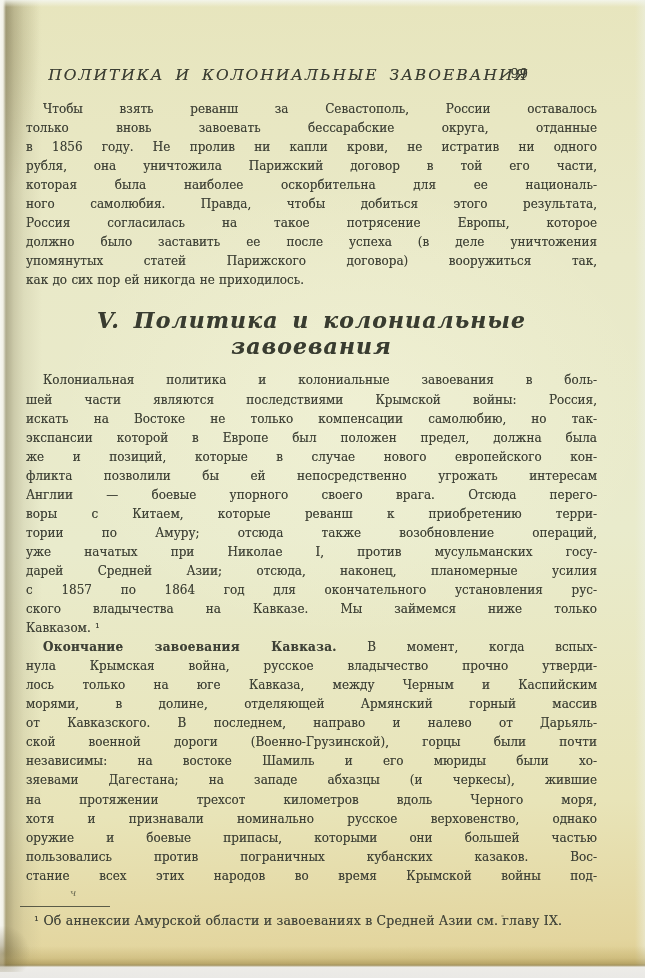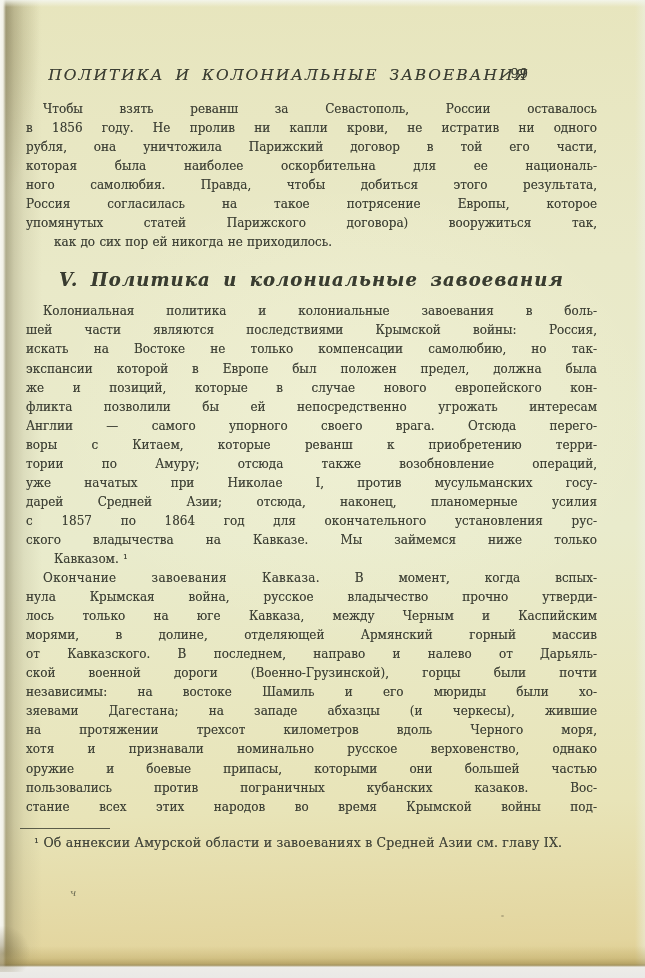--- a/index.html
+++ b/index.html
@@ -79,35 +79,35 @@
   .para {
     font-size: 12px;
     line-height: 19.05px;
     word-spacing: 0.5px;
   }
   .para .line {
     text-align: justify;
     text-align-last: justify;
     white-space: normal;
   }
-  .para .line.no-stretch { text-align-last: left; margin-left: 28px; }
+  .para .line.no-stretch { text-align-last: left; }
   .para .line.indent { text-indent: 17px; }
   .p1 { margin-top: 12px; }
   .section-heading {
     text-align: center;
     font-weight: bold;
     font-style: italic;
-    font-size: 18px;
+    font-size: 22px;
     letter-spacing: 1.1px;
     word-spacing: 5px;
     margin: 17px 0 12px 0;
     color: #393c30;
   }
-  .runin { font-weight: normal; letter-spacing: 0.3px; }
-  .footnote { margin-top: 11px; }
+  .runin { font-weight: bold; letter-spacing: 0.3px; }
+  .footnote { margin-top: 20px; }
   .footnote-rule {
     width: 90px; height: 0;
     border-top: 1.6px solid rgba(66,68,54,.85);
     margin-left: -6px;
     margin-bottom: 6px;
   }
   .footnote-text {
     font-size: 12.5px;
     line-height: 15px;
     padding-left: 8px;
@@ -139,39 +139,41 @@
 
   <div class="content">
 
     <div class="running-header">
       <span class="rh-title">ПОЛИТИКА И КОЛОНИАЛЬНЫЕ ЗАВОЕВАНИЯ</span>
       <span class="rh-number">99</span>
     </div>
 
     <div class="para p1">
         <div class="line indent">Чтобы взять реванш за Севастополь, России оставалось</div>
+        <div class="line">только вновь завоевать бессарабские округа, отданные</div>
         <div class="line">в 1856 году. Не пролив ни капли крови, не истратив ни одного</div>
         <div class="line">рубля, она уничтожила Парижский договор в той его части,</div>
         <div class="line">которая была наиболее оскорбительна для ее националь-</div>
         <div class="line">ного самолюбия. Правда, чтобы добиться этого результата,</div>
         <div class="line">Россия согласилась на такое потрясение Европы, которое</div>
+        <div class="line">должно было заставить ее после успеха (в деле уничтожения</div>
         <div class="line">упомянутых статей Парижского договора) вооружиться так,</div>
         <div class="line no-stretch">как до сих пор ей никогда не приходилось.</div>
       </div>
 
     <div class="section-heading">V. Политика и колониальные завоевания</div>
 
     <div class="para">
         <div class="line indent">Колониальная политика и колониальные завоевания в боль-</div>
         <div class="line">шей части являются последствиями Крымской войны: Россия,</div>
         <div class="line">искать на Востоке не только компенсации самолюбию, но так-</div>
         <div class="line">экспансии которой в Европе был положен предел, должна была</div>
         <div class="line">же и позиций, которые в случае нового европейского кон-</div>
         <div class="line">фликта позволили бы ей непосредственно угрожать интересам</div>
-        <div class="line">Англии — самого упорного своего врага. Отсюда перего-</div>
+        <div class="line">Англии — боевые упорного своего врага. Отсюда перего-</div>
         <div class="line">воры с Китаем, которые реванш к приобретению терри-</div>
         <div class="line">тории по Амуру; отсюда также возобновление операций,</div>
         <div class="line">уже начатых при Николае I, против мусульманских госу-</div>
         <div class="line">дарей Средней Азии; отсюда, наконец, планомерные усилия</div>
         <div class="line">с 1857 по 1864 год для окончательного установления рус-</div>
         <div class="line">ского владычества на Кавказе. Мы займемся ниже только</div>
         <div class="line no-stretch">Кавказом. ¹</div>
       </div>
 
     <div class="para">

